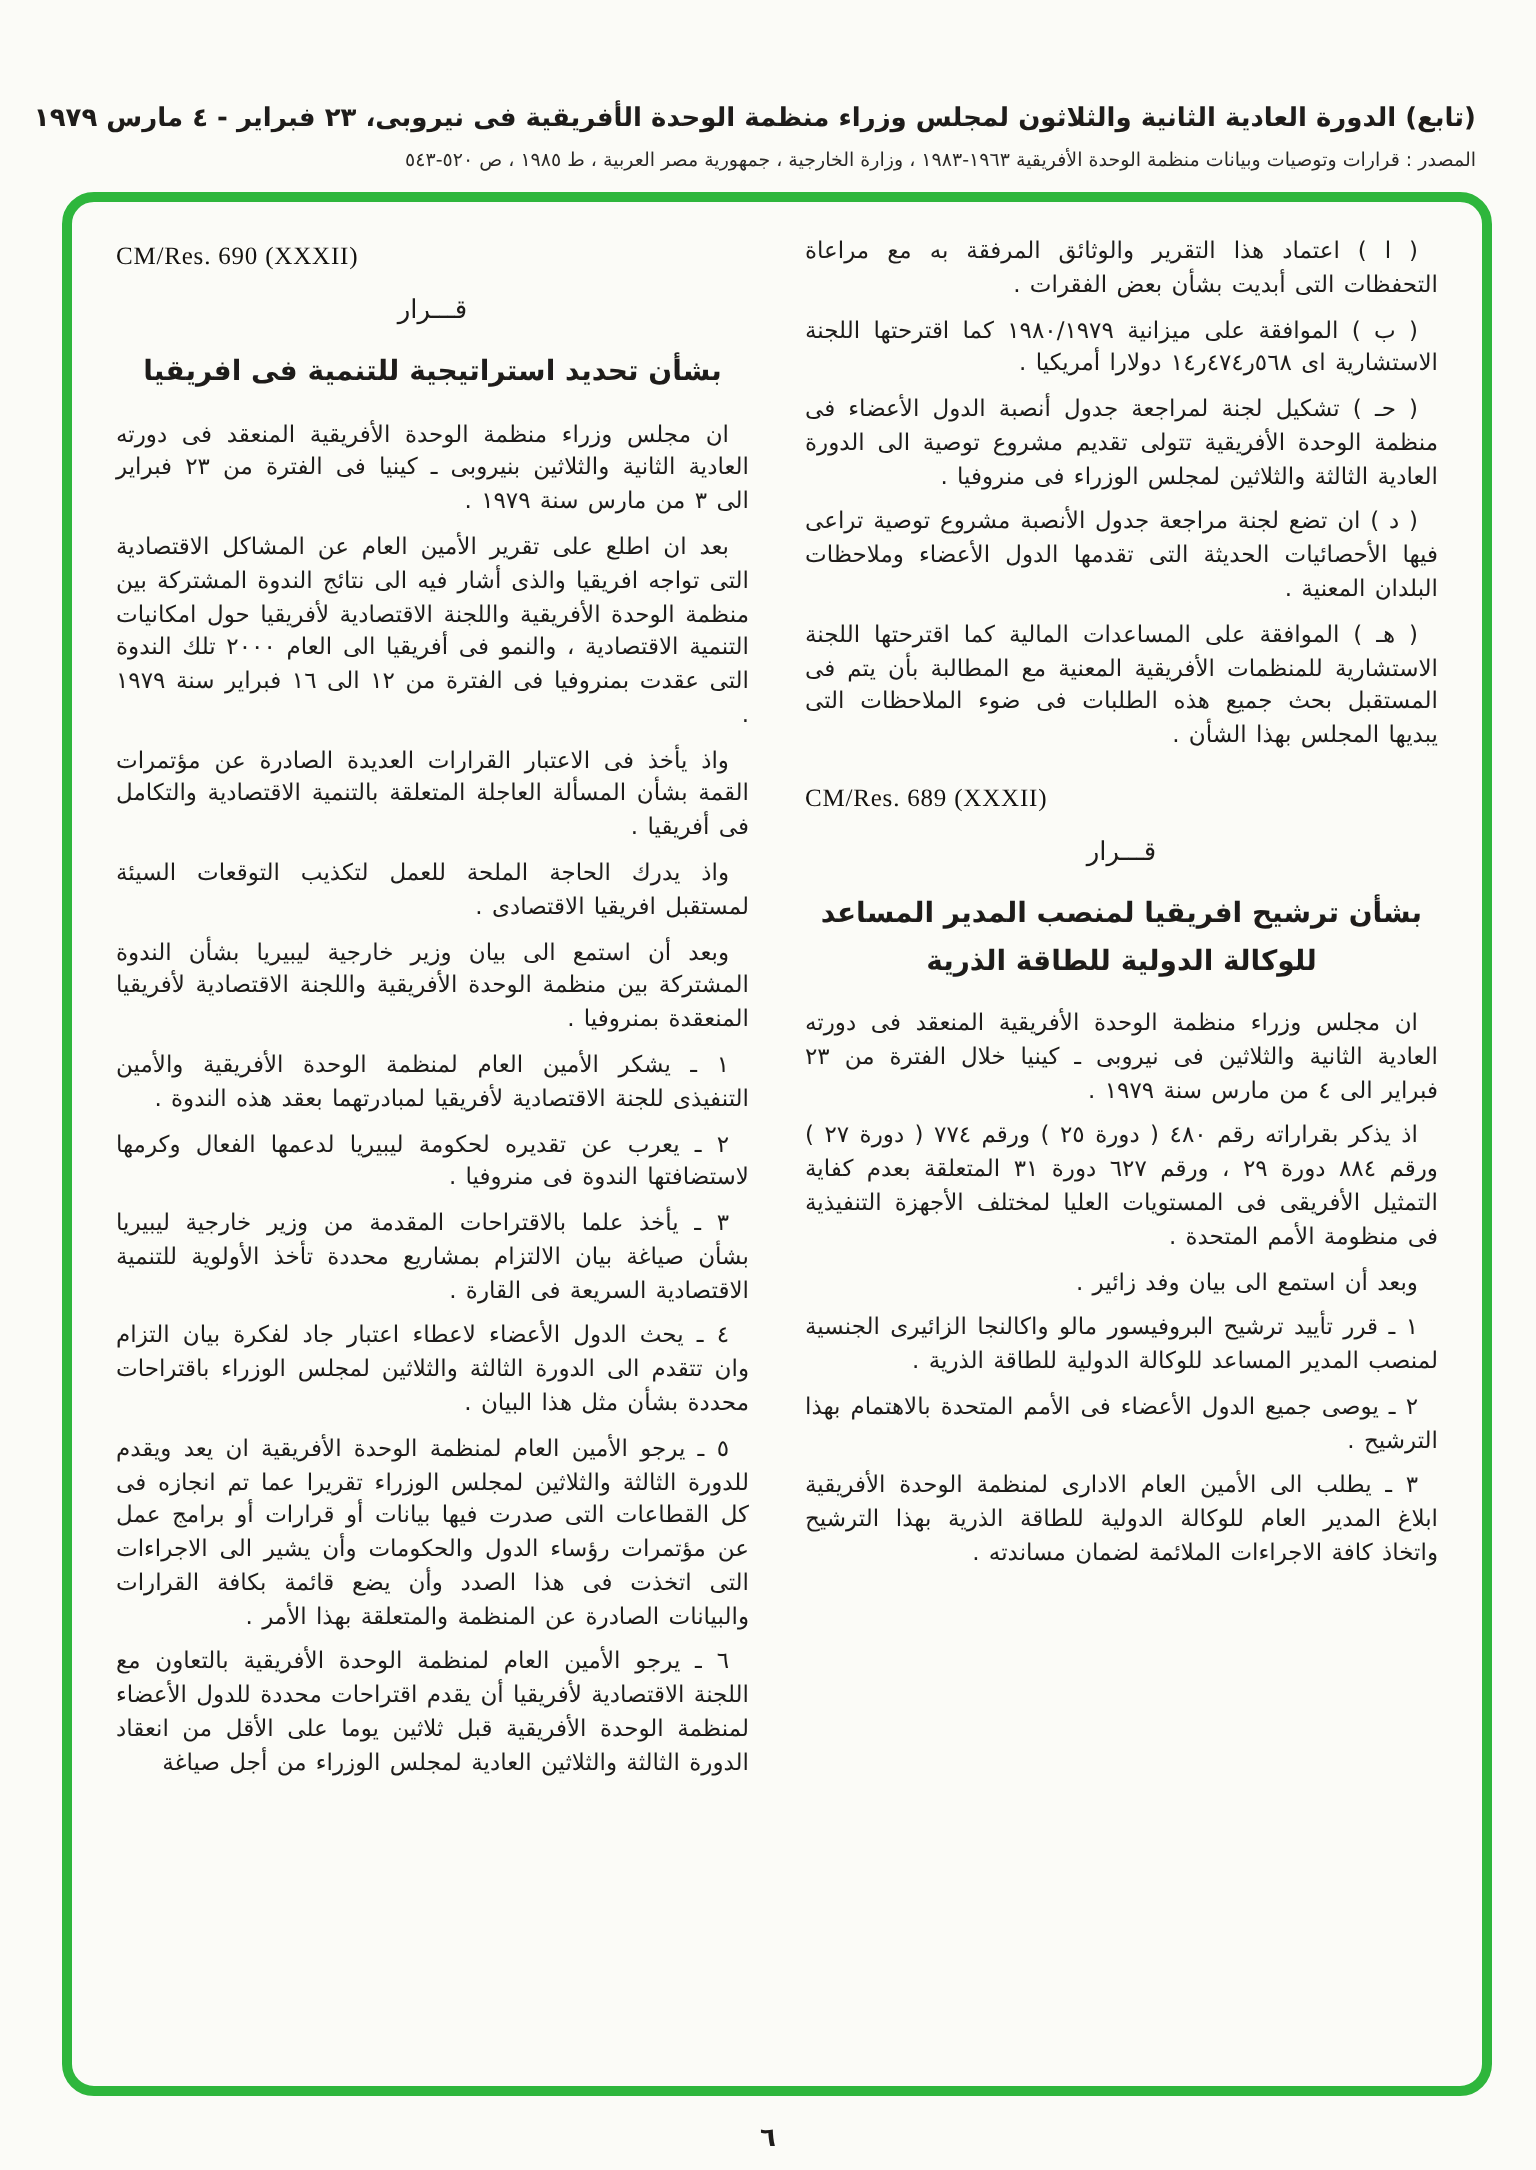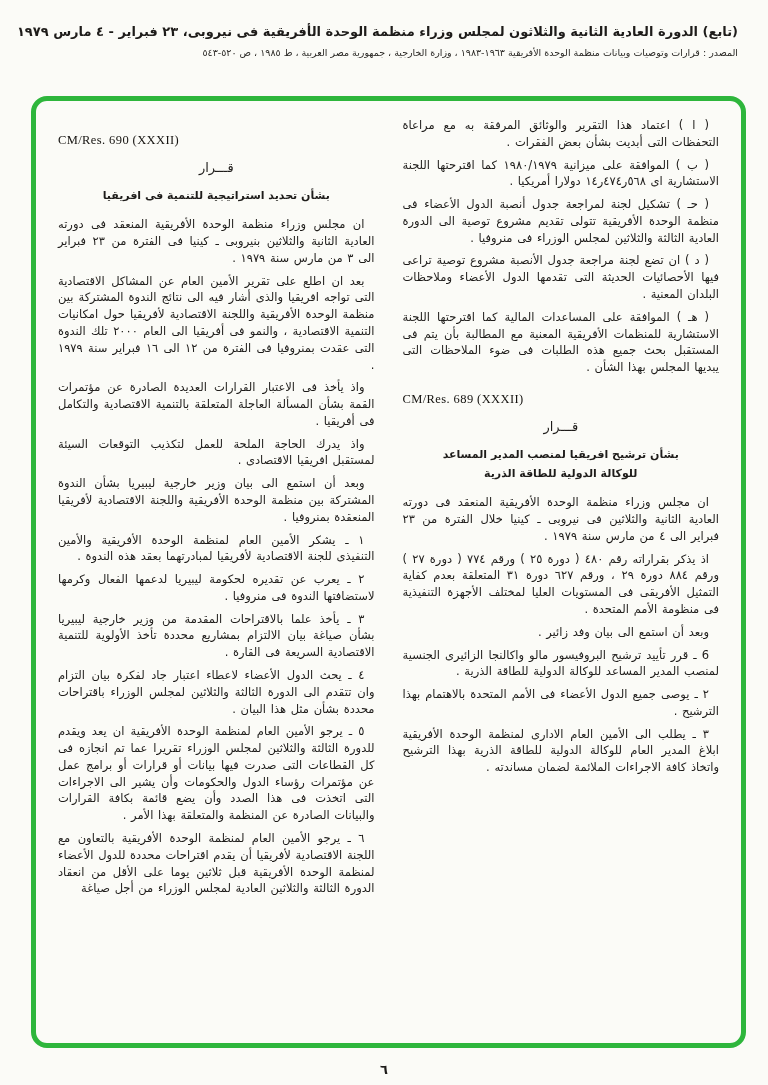--- a/index.html
+++ b/index.html
@@ -15,20 +15,21 @@
     position: absolute;
     top: 24px; left: 28px; right: 30px;
     direction: rtl;
     text-align: right;
   }
   .header-line1 {
     font-size: 13px;
     font-weight: bold;
     letter-spacing: 0.2px;
     white-space: nowrap;
+    margin-top: 28px;
   }
   .header-line2 {
     margin-top: 8px;
     font-size: 9.5px;
     font-weight: normal;
     color: #2a2825;
     white-space: nowrap;
   }
   .frame {
     position: absolute;
@@ -67,32 +68,32 @@
   }
   .res-ref {
     direction: ltr;
     text-align: left;
     font-family: "Liberation Serif", serif;
     font-size: 12.5px;
     letter-spacing: 0.4px;
     margin: 14px 0 10px 0;
     color: #14120f;
   }
-  .col-left .res-ref { margin-top: 14px; }
+  .col-left .res-ref { margin-top: 2px; }
   .res-title {
     text-align: center;
     font-weight: normal;
     font-size: 13px;
     letter-spacing: 1px;
     margin: 4px 0 10px 0;
   }
   .res-subtitle {
     text-align: center;
     font-weight: bold;
-    font-size: 11px;
+    font-size: 14px;
     margin: 0 0 3px 0;
   }
   .res-subtitle.last { margin-bottom: 12px; }
   .doc-footer {
     position: absolute;
     bottom: 8px; left: 0; right: 0;
     text-align: center;
   }
   .page-number {
     font-size: 13px;
@@ -121,21 +122,21 @@
         <p class="clause">( هـ ) الموافقة على المساعدات المالية كما اقترحتها اللجنة الاستشارية للمنظمات الأفريقية المعنية مع المطالبة بأن يتم فى المستقبل بحث جميع هذه الطلبات فى ضوء الملاحظات التى يبديها المجلس بهذا الشأن .</p>
 
         <div class="res-ref">CM/Res. 689 (XXXII)</div>
         <div class="res-title">قـــرار</div>
         <div class="res-subtitle">بشأن ترشيح افريقيا لمنصب المدير المساعد</div>
         <div class="res-subtitle last">للوكالة الدولية للطاقة الذرية</div>
 
         <p class="para">ان مجلس وزراء منظمة الوحدة الأفريقية المنعقد فى دورته العادية الثانية والثلاثين فى نيروبى ـ كينيا خلال الفترة من ٢٣ فبراير الى ٤ من مارس سنة ١٩٧٩ .</p>
         <p class="para">اذ يذكر بقراراته رقم ٤٨٠ ( دورة ٢٥ ) ورقم ٧٧٤ ( دورة ٢٧ ) ورقم ٨٨٤ دورة ٢٩ ، ورقم ٦٢٧ دورة ٣١ المتعلقة بعدم كفاية التمثيل الأفريقى فى المستويات العليا لمختلف الأجهزة التنفيذية فى منظومة الأمم المتحدة .</p>
         <p class="para">وبعد أن استمع الى بيان وفد زائير .</p>
-        <p class="para">6 ـ قرر تأييد ترشيح البروفيسور مالو واكالنجا الزائيرى الجنسية لمنصب المدير المساعد للوكالة الدولية للطاقة الذرية .</p>
+        <p class="para">١ ـ قرر تأييد ترشيح البروفيسور مالو واكالنجا الزائيرى الجنسية لمنصب المدير المساعد للوكالة الدولية للطاقة الذرية .</p>
         <p class="para">٢ ـ يوصى جميع الدول الأعضاء فى الأمم المتحدة بالاهتمام بهذا الترشيح .</p>
         <p class="para">٣ ـ يطلب الى الأمين العام الادارى لمنظمة الوحدة الأفريقية ابلاغ المدير العام للوكالة الدولية للطاقة الذرية بهذا الترشيح واتخاذ كافة الاجراءات الملائمة لضمان مساندته .</p>
       </section>
 
       <section class="col col-left">
         <div class="res-ref">CM/Res. 690 (XXXII)</div>
         <div class="res-title">قـــرار</div>
         <div class="res-subtitle last">بشأن تحديد استراتيجية للتنمية فى افريقيا</div>
 
         <p class="para">ان مجلس وزراء منظمة الوحدة الأفريقية المنعقد فى دورته العادية الثانية والثلاثين بنيروبى ـ كينيا فى الفترة من ٢٣ فبراير الى ٣ من مارس سنة ١٩٧٩ .</p>

